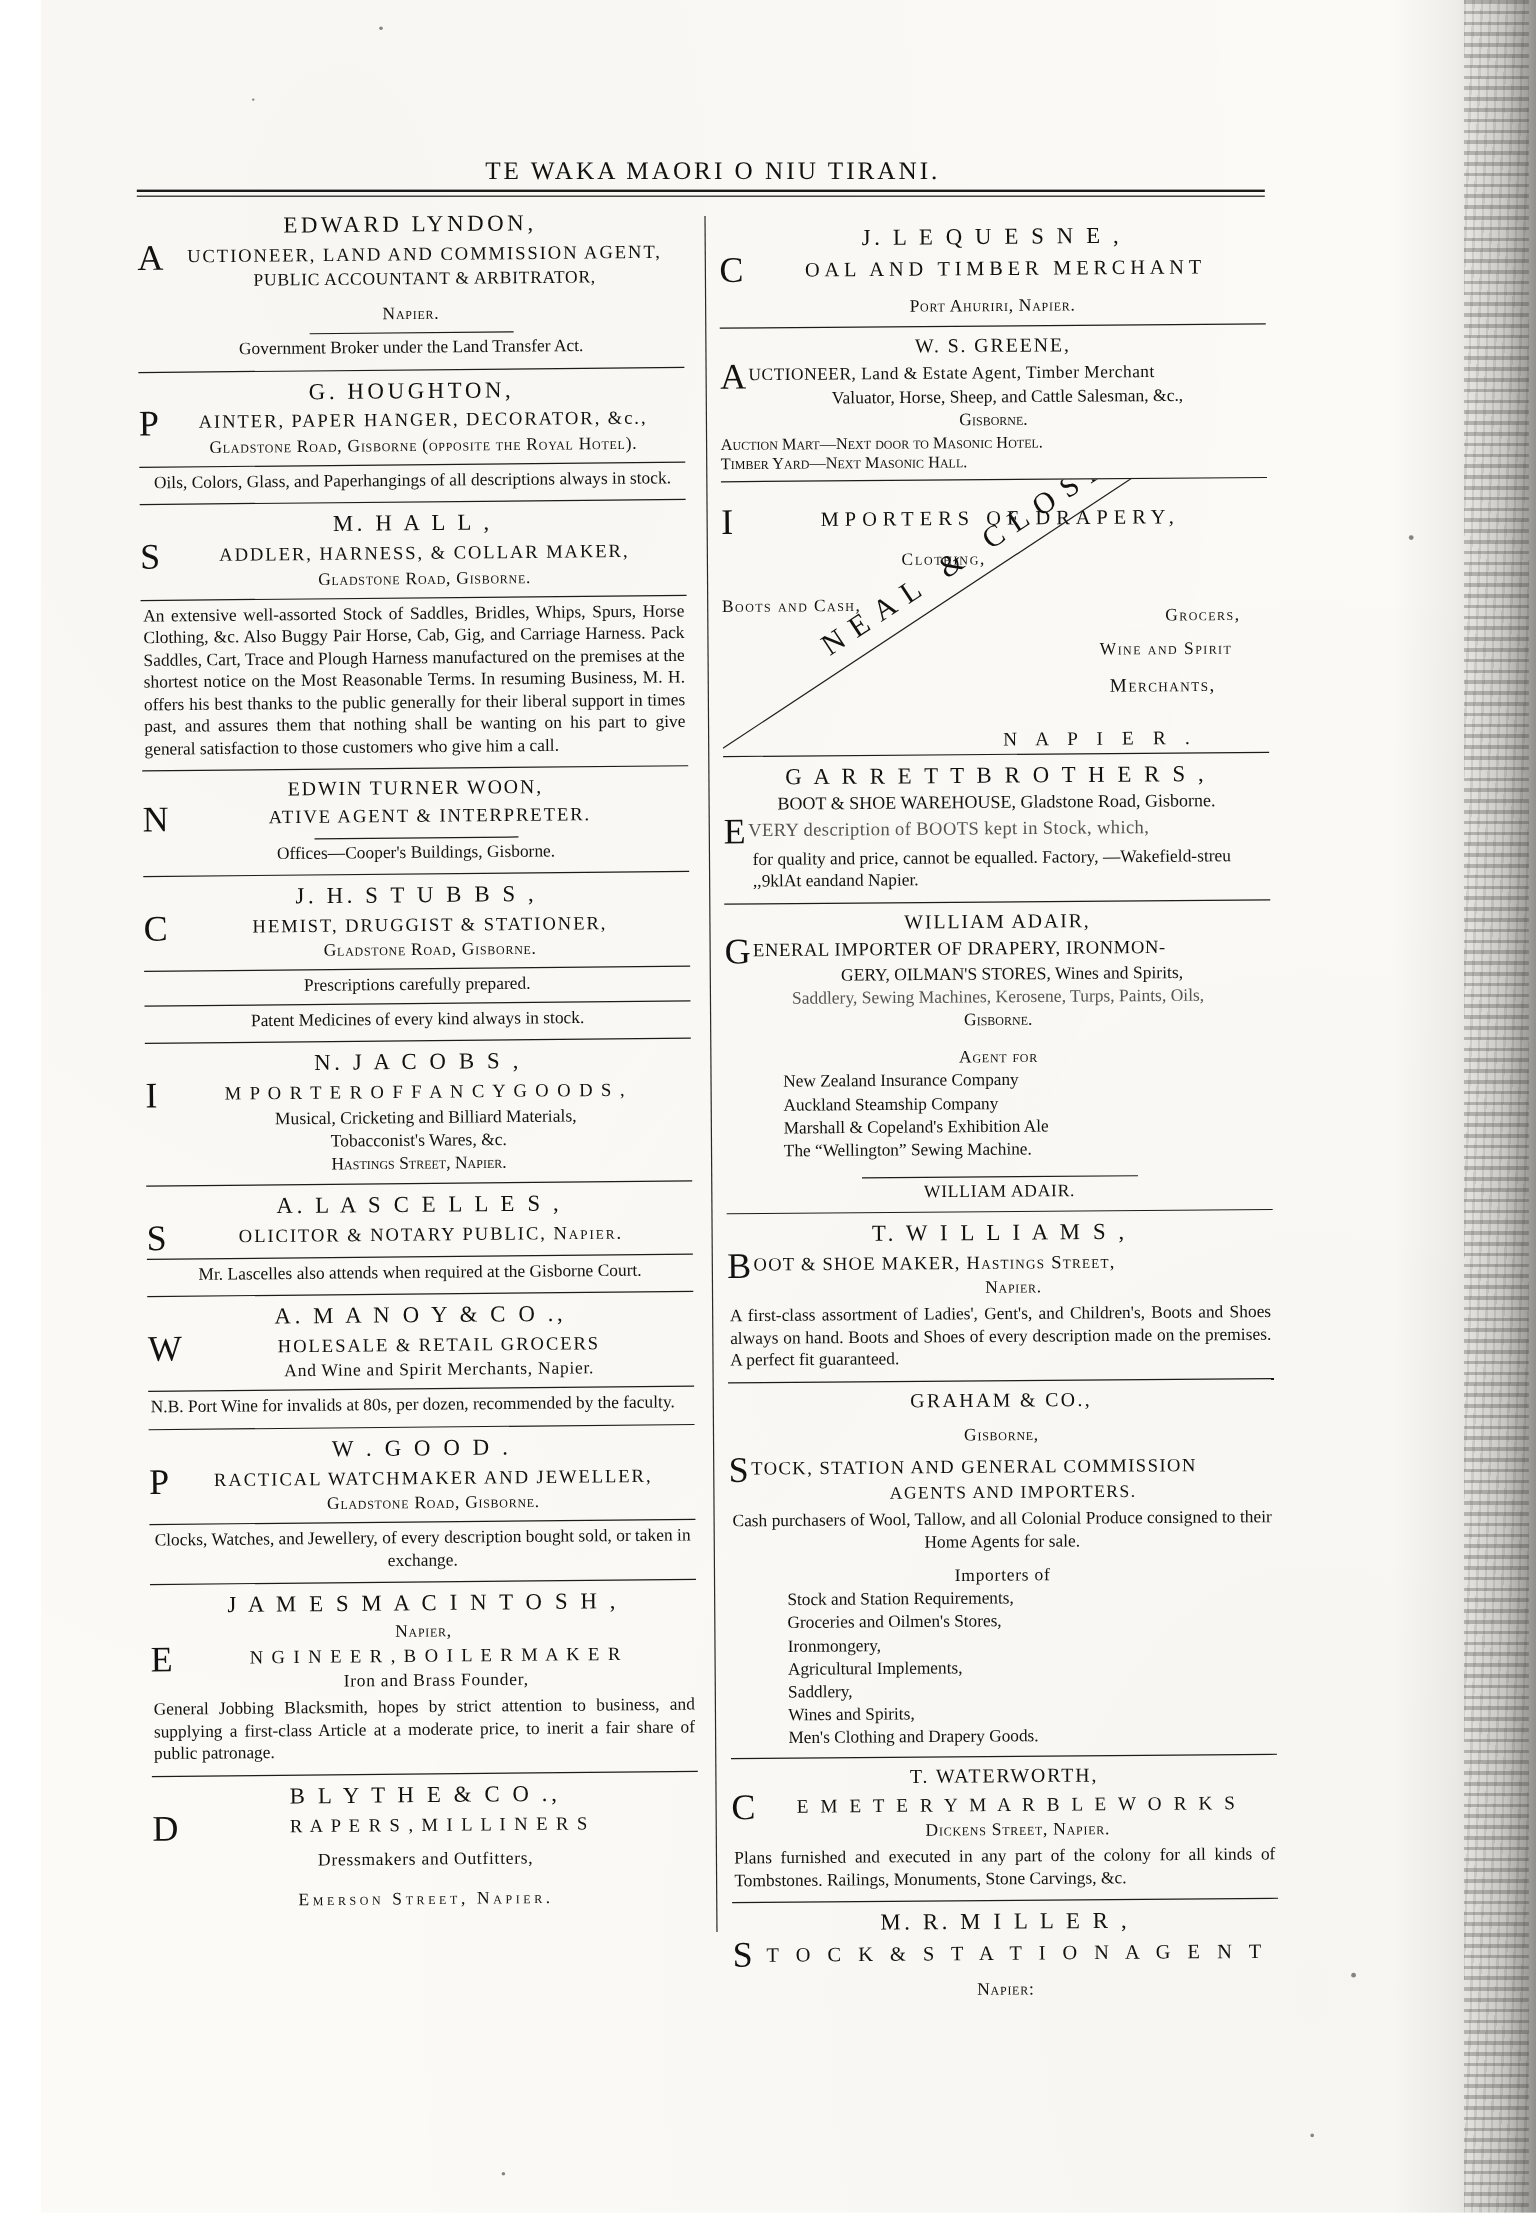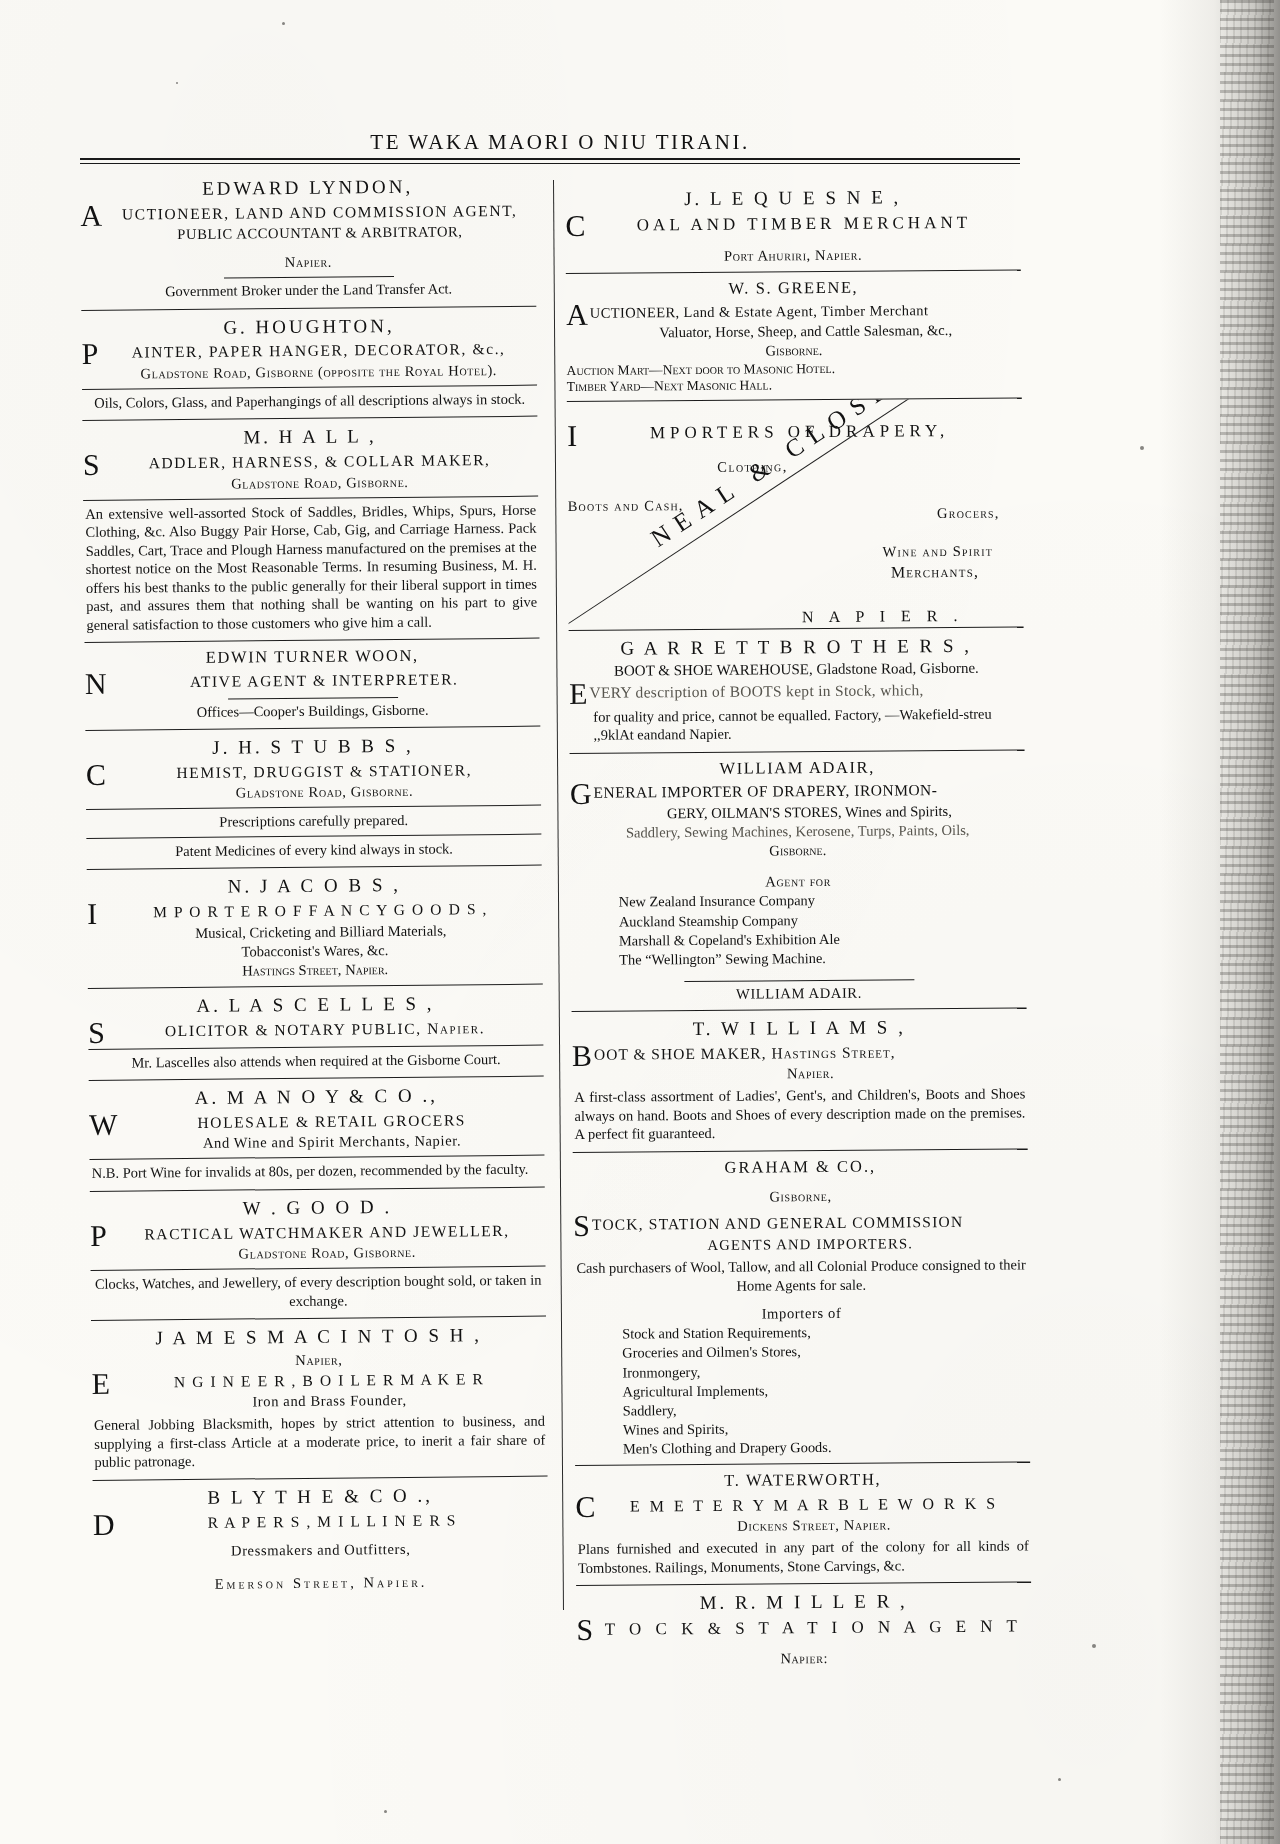--- a/index.html
+++ b/index.html
@@ -16,20 +16,21 @@
     overflow: hidden;
   }
   
   .page {
     position: absolute;
     inset: 0;
     background: #fbfaf6;
     background-image:
       radial-gradient(ellipse at 20% 10%, rgba(0,0,0,0.015), rgba(0,0,0,0) 60%),
       radial-gradient(ellipse at 85% 90%, rgba(0,0,0,0.02), rgba(0,0,0,0) 55%);
+    margin-left: 34px;
   }
   
   .scan-edge {
     position: absolute;
     top: 0;
     right: 0;
     width: 120px;
     height: 100%;
     background: linear-gradient(to right, rgba(255,255,255,0) 0%, rgba(120,118,110,0.10) 45%, rgba(90,88,82,0.30) 78%, rgba(60,58,54,0.55) 100%);
     pointer-events: none;
@@ -207,21 +208,21 @@
   .neal .brand {
     position: absolute;
     left: 78px; top: 128px;
     font-size: 25px;
     letter-spacing: 9px;
     transform: rotate(-33deg);
     transform-origin: left top;
     white-space: nowrap;
   }
   .neal .grocers   { position: absolute; right: 23px; top: 106px; font-size: 14.6px; letter-spacing: 1.2px; }
-  .neal .wine      { position: absolute; right: 30px; top: 144px; font-size: 14.6px; letter-spacing: 1.2px; }
+  .neal .wine      { position: absolute; right: 30px; top: 134px; font-size: 14.6px; letter-spacing: 1.2px; }
   .neal .merchants { position: absolute; right: 44px; top: 164px; font-size: 16px; letter-spacing: 1.2px; }
   .neal .napier    { position: absolute; right: 60px; bottom: 2px; font-size: 16px; letter-spacing: 6px; }
   .fadeedge { color: #57554e; }
 </style>
 </head>
 <body>
 
 <div class="page">
 
   <div class="masthead">TE  WAKA  MAORI  O  NIU  TIRANI.</div>

